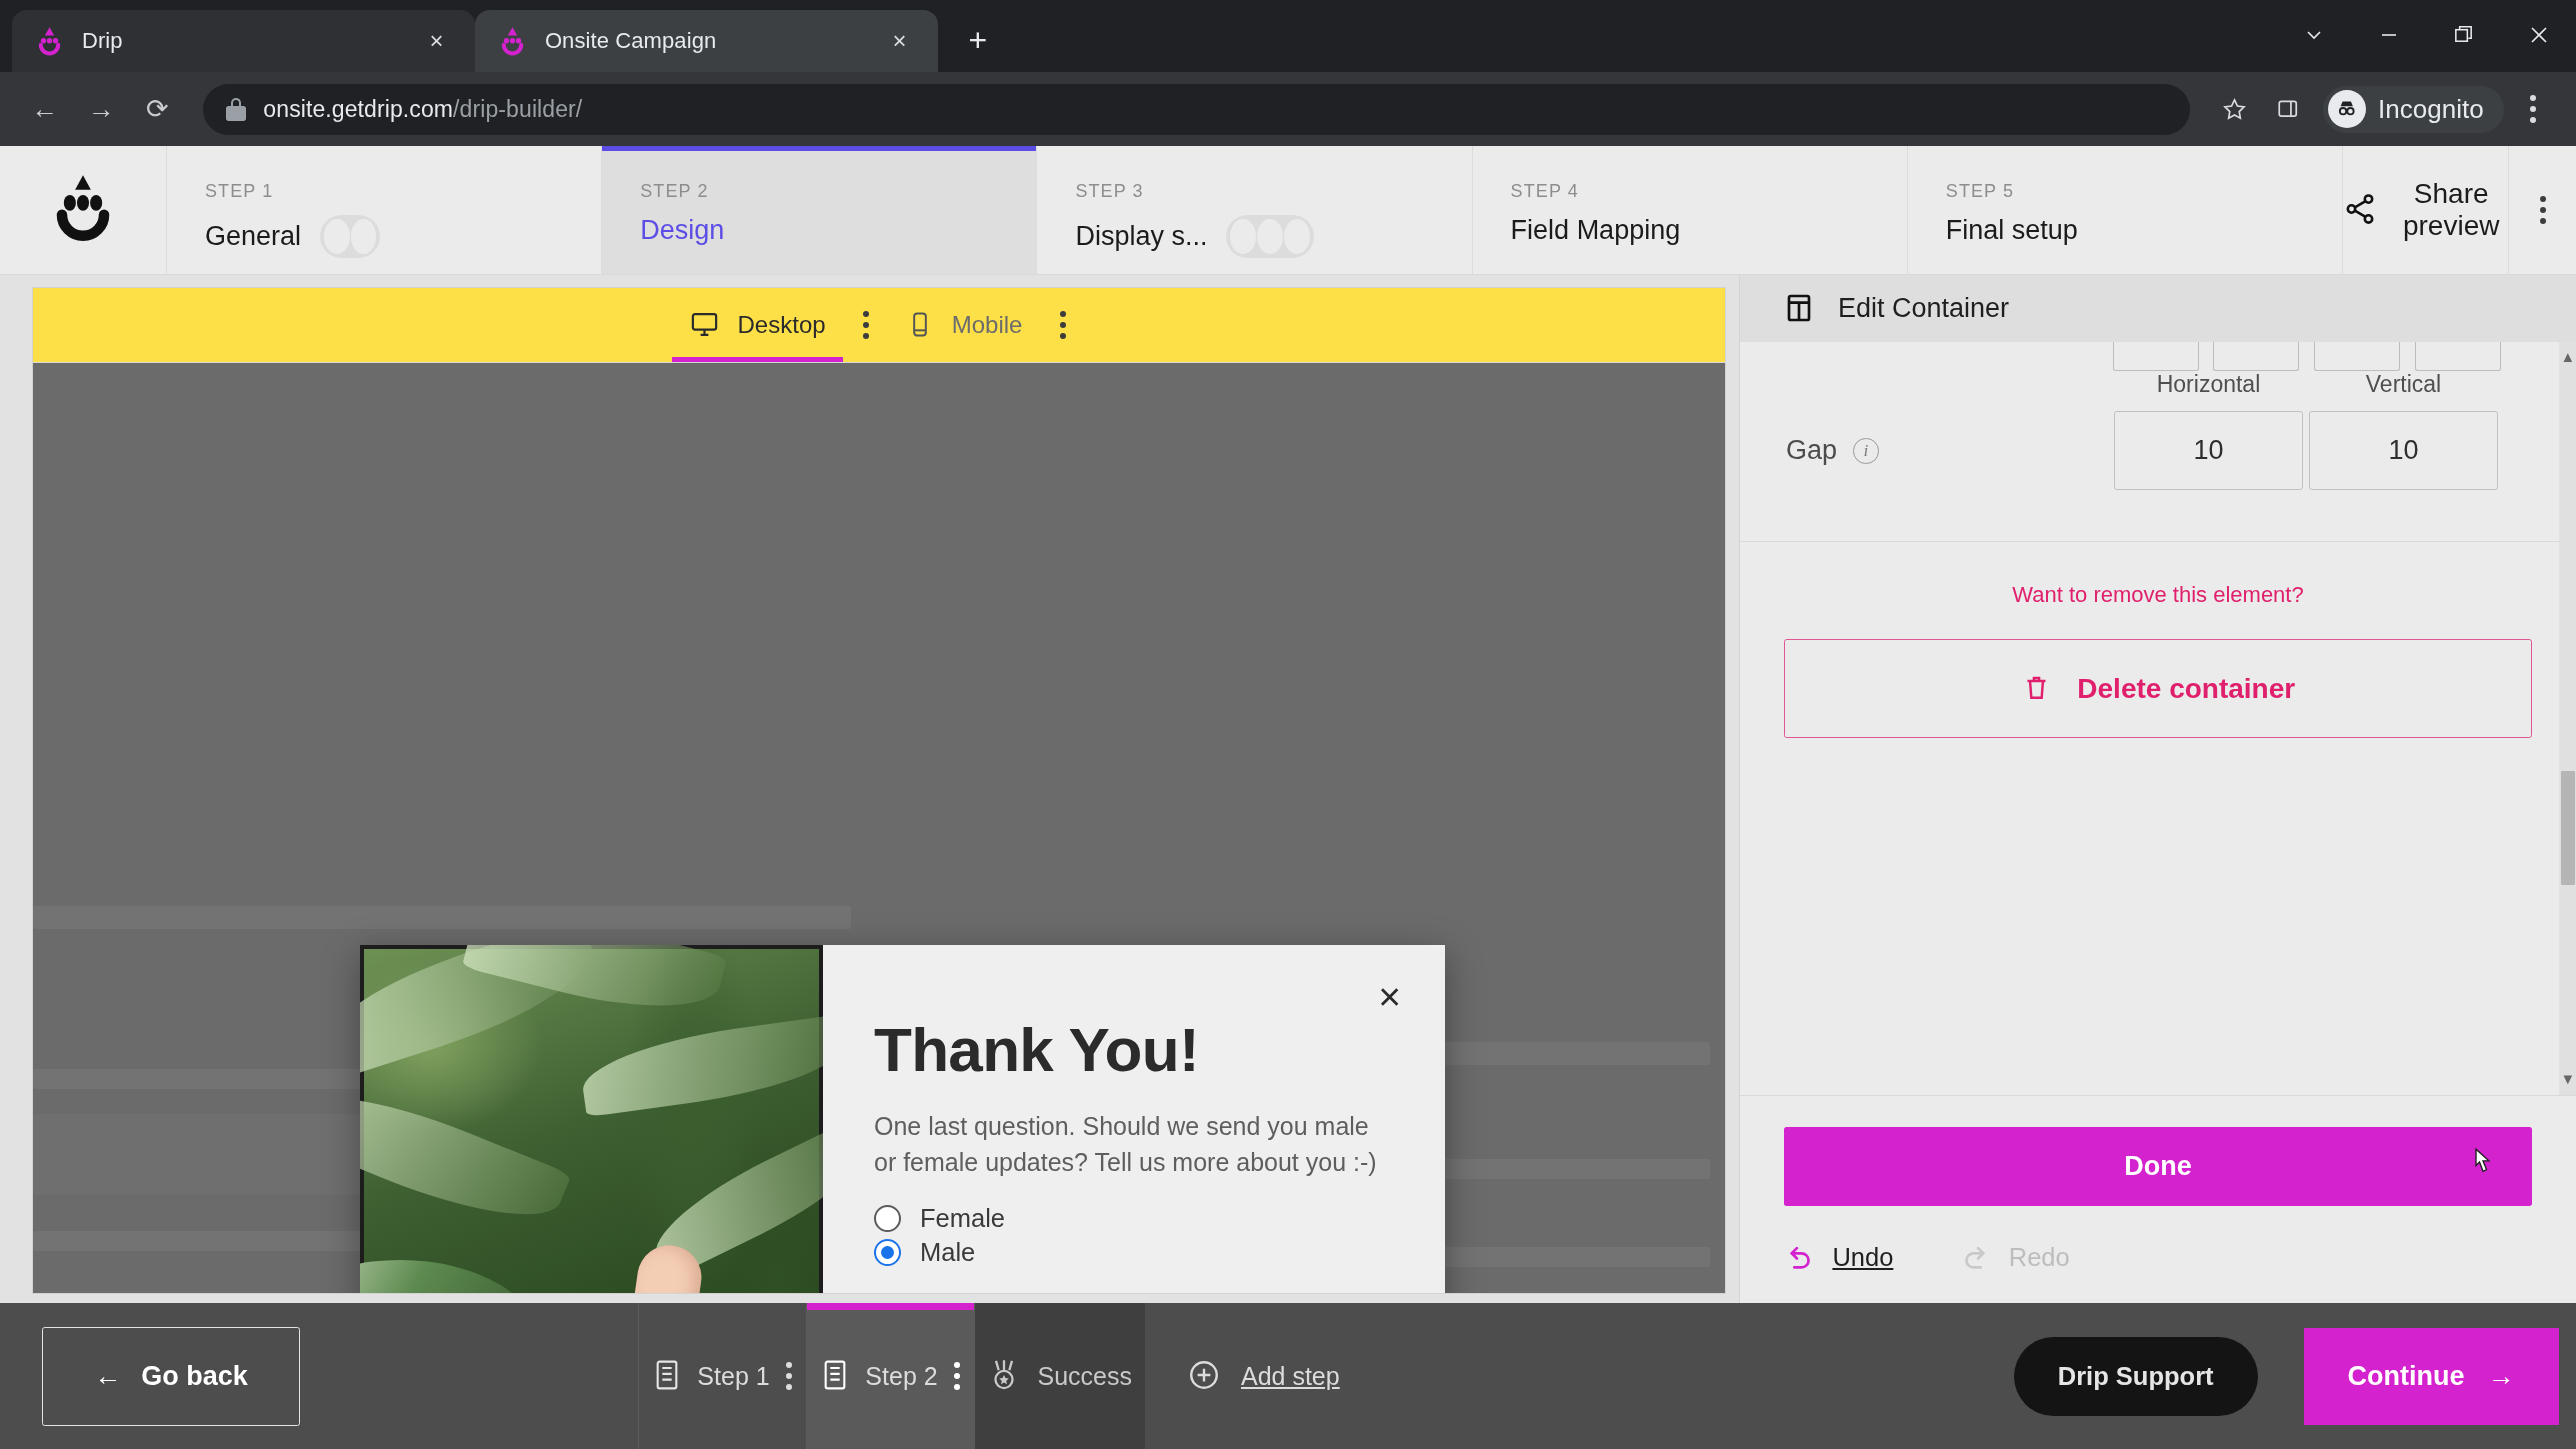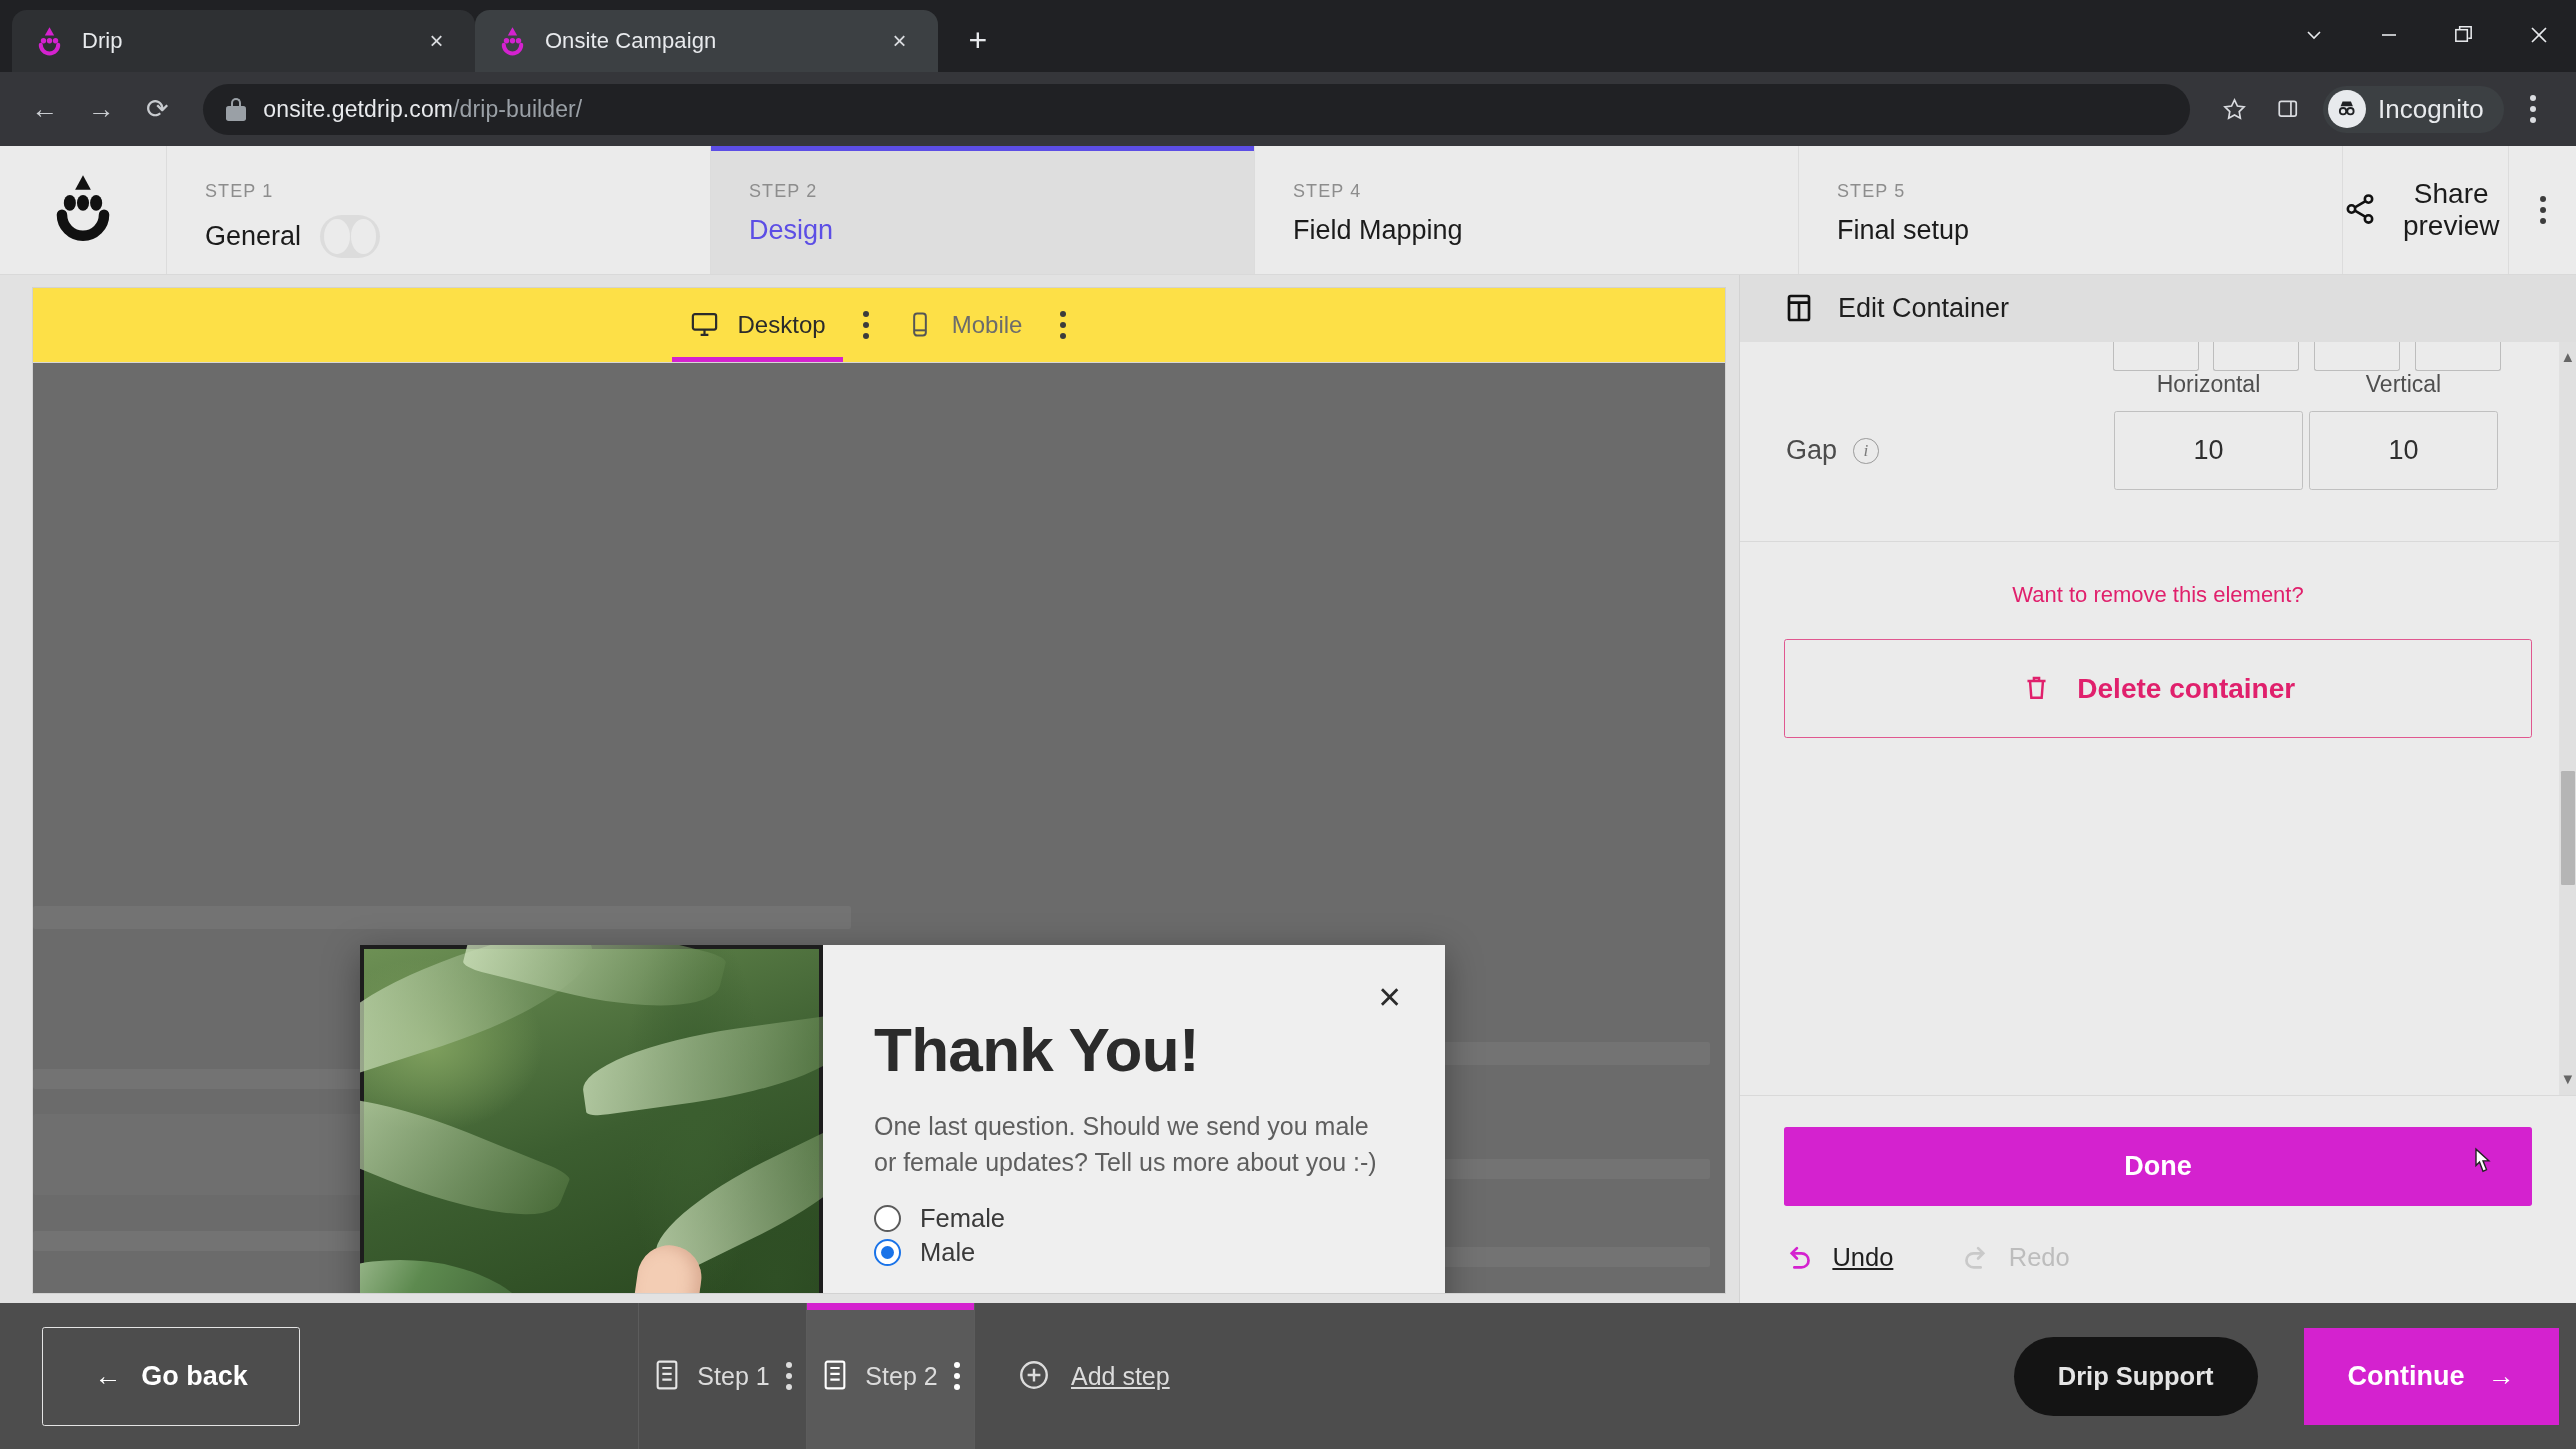--- a/index.html
+++ b/index.html
@@ -306,20 +306,31 @@
         </div>
       </div>
 
       <div class="step current">
         <div class="step-label">STEP 2</div>
         <div class="step-row">
           <div class="step-name">Design</div>
         </div>
       </div>
 
+      <div class="step">
+        <div class="step-label">STEP 3</div>
+        <div class="step-row">
+          <div class="step-name">Display s...</div>
+          <div class="pill">
+              <i></i>
+              <i></i>
+              <i></i>
+            </div>
+        </div>
+      </div>
 
       <div class="step">
         <div class="step-label">STEP 4</div>
         <div class="step-row">
             <div class="step-name">Field Mapping</div>
           </div>
       </div>
 
       <div class="step">
         <div class="step-label">STEP 5</div>
@@ -570,20 +581,30 @@
             </svg>
         </span>
         <span class="b-step-text">Step 2</span>
         <span class="kebab">
             <span style="background:#fff"></span>
             <span style="background:#fff"></span>
             <span style="background:#fff"></span>
           </span>
       </div>
 
+      <div class="b-success">
+        <span>
+          <svg width="32" height="35" viewBox="0 0 24 26" fill="none" stroke="#c9c9c9" stroke-width="1.7">
+              <path d="M6 2l2 7M12 1.6v7.4M18 2l-2 7"></path>
+              <circle cx="12" cy="16" r="6.4"></circle>
+              <path d="M12 12.6l1.1 2.3 2.5.3-1.9 1.8.5 2.5-2.2-1.2-2.2 1.2.5-2.5-1.9-1.8 2.5-.3z" fill="#c9c9c9" stroke="none"></path>
+            </svg>
+        </span>
+        <span class="t">Success</span>
+      </div>
 
       <div class="b-add">
         <span>
           <svg width="34" height="34" viewBox="0 0 24 24" fill="none" stroke="#dcdcdc" stroke-width="1.7">
               <circle cx="12" cy="12" r="9"></circle>
               <path d="M12 7.5v9M7.5 12h9"></path>
             </svg>
         </span>
         <span class="t">Add step</span>
       </div>

